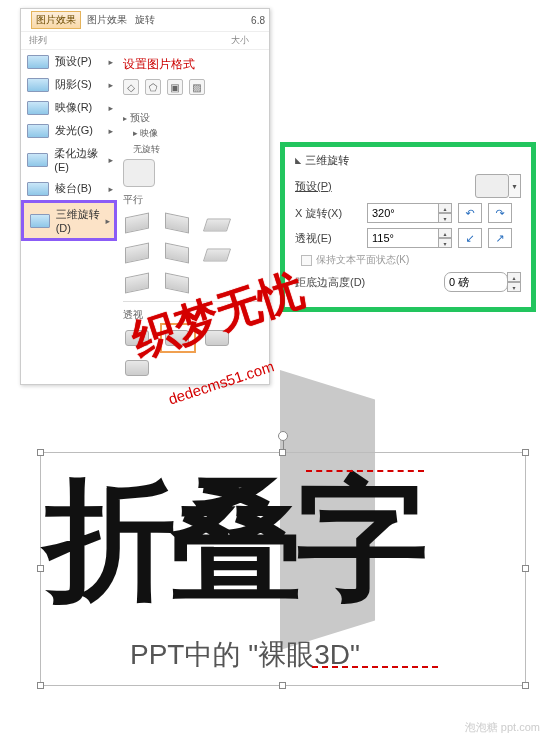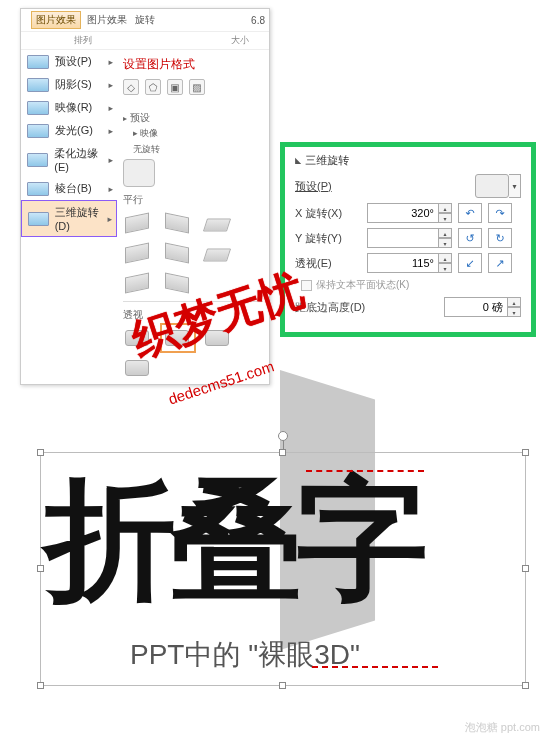--- a/index.html
+++ b/index.html
@@ -5,28 +5,28 @@
   * { box-sizing: border-box; margin: 0; padding: 0; }
   body { width: 550px; height: 739px; background: #fff; font-family: "Microsoft YaHei", sans-serif; position: relative; overflow: hidden; }
 
   
   .ribbon-panel { position: absolute; top: 8px; left: 20px; width: 250px; border: 1px solid #ccc; background: #fff; box-shadow: 1px 1px 4px rgba(0,0,0,.2); }
   .ribbon-header { display: flex; align-items: center; font-size: 10px; color: #555; padding: 2px 4px; border-bottom: 1px solid #eee; }
   .rib-btn { background: linear-gradient(#fdeedc,#f9d9a8); border: 1px solid #e4b35c; padding: 1px 4px; font-size: 10px; color: #6b4a00; }
   .ribbon-header span { margin-left: 6px; }
   .ribbon-header .sz { margin-left: auto; color:#555; }
   .ribbon-sub { display:flex; font-size:9px; color:#888; padding:2px 8px; border-bottom:1px solid #eee; }
-  .ribbon-sub div{margin-right:12px;margin-left:45px;}
+  .ribbon-sub div{margin-right:12px;}
   .ribbon-sub .szlbl{margin-left:auto;}
 
   .ribbon-body { display: flex; }
   .menu-col { width: 96px; }
   .menu-item { display: flex; align-items: center; font-size: 11px; color: #333; padding: 4px 6px; position: relative; }
   .menu-item:hover, .menu-item.sel { background: #fce3c7; }
-  .menu-item.sel { border:1px solid #8b5cf6; }
+  .menu-item.sel { border:3px solid #8b5cf6; }
   .mi-thumb { width: 22px; height: 14px; background: linear-gradient(#c9e6f8,#8fc7e8); border:1px solid #89b; margin-right:6px; border-radius:1px; }
   .mi-arr { position:absolute; right:4px; color:#666; font-size:9px; }
 
   .gallery-col { flex:1; padding: 4px 6px; }
   .gtitle { color: #c00; font-size: 12px; margin: 2px 0 6px; }
   .tool-icons { display:flex; gap:6px; margin-bottom:6px; }
   .ticon { width:16px; height:16px; border:1px solid #bbb; background:#f5f5f5; border-radius:2px; display:flex;align-items:center;justify-content:center;font-size:10px;color:#666; }
   .sect-lbl { font-size:10px; color:#666; margin:16px 0 2px; display:flex;align-items:center; }
   .sect-lbl::before{content:"▸"; font-size:8px; margin-right:3px;}
   .sect-sub { font-size:9px; color:#666; margin-left:10px; margin-bottom:3px;}
@@ -42,21 +42,21 @@
   .divider { height:1px;background:#ddd;margin:6px 0; }
   .sect-lbl2{font-size:10px;color:#666;margin-bottom:4px;}
 
   
   .rot-panel { position:absolute; top:142px; left:280px; width:256px; border:5px solid #22c55e; background:#fff; padding:6px 10px 10px; font-size:11px; color:#444; }
   .rot-title { color:#333; font-size:11px; margin-bottom:6px; display:flex;align-items:center; }
   .rot-title::before{content:"◢"; color:#555; font-size:8px; margin-right:4px; transform:scaleX(-1);}
   .rot-row { display:flex; align-items:center; margin:5px 0; }
   .rot-label { width:72px; color:#444; }
   .rot-label.un{text-decoration:underline;}
-  .rot-input { width:72px; height:20px; border:1px solid #aaa; font-size:11px; padding:1px 4px; text-align:right; }
+  .rot-input { width:72px; height:20px; border:1px solid #aaa; font-size:11px; padding:1px 4px; }
   .spinner { display:flex;flex-direction:column;margin-left:-1px; }
   .spin-btn{width:14px;height:10px;border:1px solid #aaa;background:#f4f4f4;font-size:6px;display:flex;align-items:center;justify-content:center;color:#555;}
   .icon-btn { width:24px;height:20px;border:1px solid #aaa;background:#fff;margin-left:6px;display:flex;align-items:center;justify-content:center;font-size:11px;color:#2a6fbf; }
   .preset-swatch{width:34px;height:24px;border:1px solid #aaa;background:#eee;border-radius:3px;margin-left:auto;}
   .preset-dd{width:12px;height:24px;border:1px solid #aaa;border-left:none;background:#f7f7f7;display:flex;align-items:center;justify-content:center;font-size:8px;color:#555;}
   .chk-row{display:flex;align-items:center;font-size:10px;color:#999;margin:4px 0 4px 6px;}
   .chk{width:11px;height:11px;border:1px solid #bbb;margin-right:4px;background:#f9f9f9;}
 
   
   .canvas { position:absolute; top:340px; left:20px; width:510px; height:370px; }
@@ -205,47 +205,37 @@
     <div class="rot-label">X 旋转(X)</div>
     <input class="rot-input" value="320°" style="">
     <div class="spinner">
         <div class="spin-btn">▴</div>
         <div class="spin-btn">▾</div>
       </div>
     <div class="icon-btn">↶</div>
     <div class="icon-btn">↷</div>
   </div>
   <div class="rot-row">
-    <div class="rot-label">Y 旋转(Y)</div>
-    <input class="rot-input" value="" style="">
-    <div class="spinner">
-        <div class="spin-btn">▴</div>
-        <div class="spin-btn">▾</div>
-      </div>
-    <div class="icon-btn">↺</div>
-    <div class="icon-btn">↻</div>
-  </div>
-  <div class="rot-row">
     <div class="rot-label">透视(E)</div>
     <input class="rot-input" value="115°" style="">
     <div class="spinner">
         <div class="spin-btn">▴</div>
         <div class="spin-btn">▾</div>
       </div>
     <div class="icon-btn">↙</div>
     <div class="icon-btn">↗</div>
   </div>
   <div class="chk-row">
     <div class="chk"></div>
     <span>保持文本平面状态(K)</span>
   </div>
   <div class="rot-row">
     <div class="rot-label" style="width:96px">距底边高度(D)</div>
     <div style="flex:1"></div>
-    <input class="rot-input" style="width: 64px;" value="0 磅">
+    <input class="rot-input" style="width: 64px; border-radius: 7px;" value="0 磅">
     <div class="spinner">
         <div class="spin-btn">▴</div>
         <div class="spin-btn">▾</div>
       </div>
   </div>
 </div>
 
 <div class="canvas">
   <div class="grey-plane"></div>
   <div class="sel-box">

